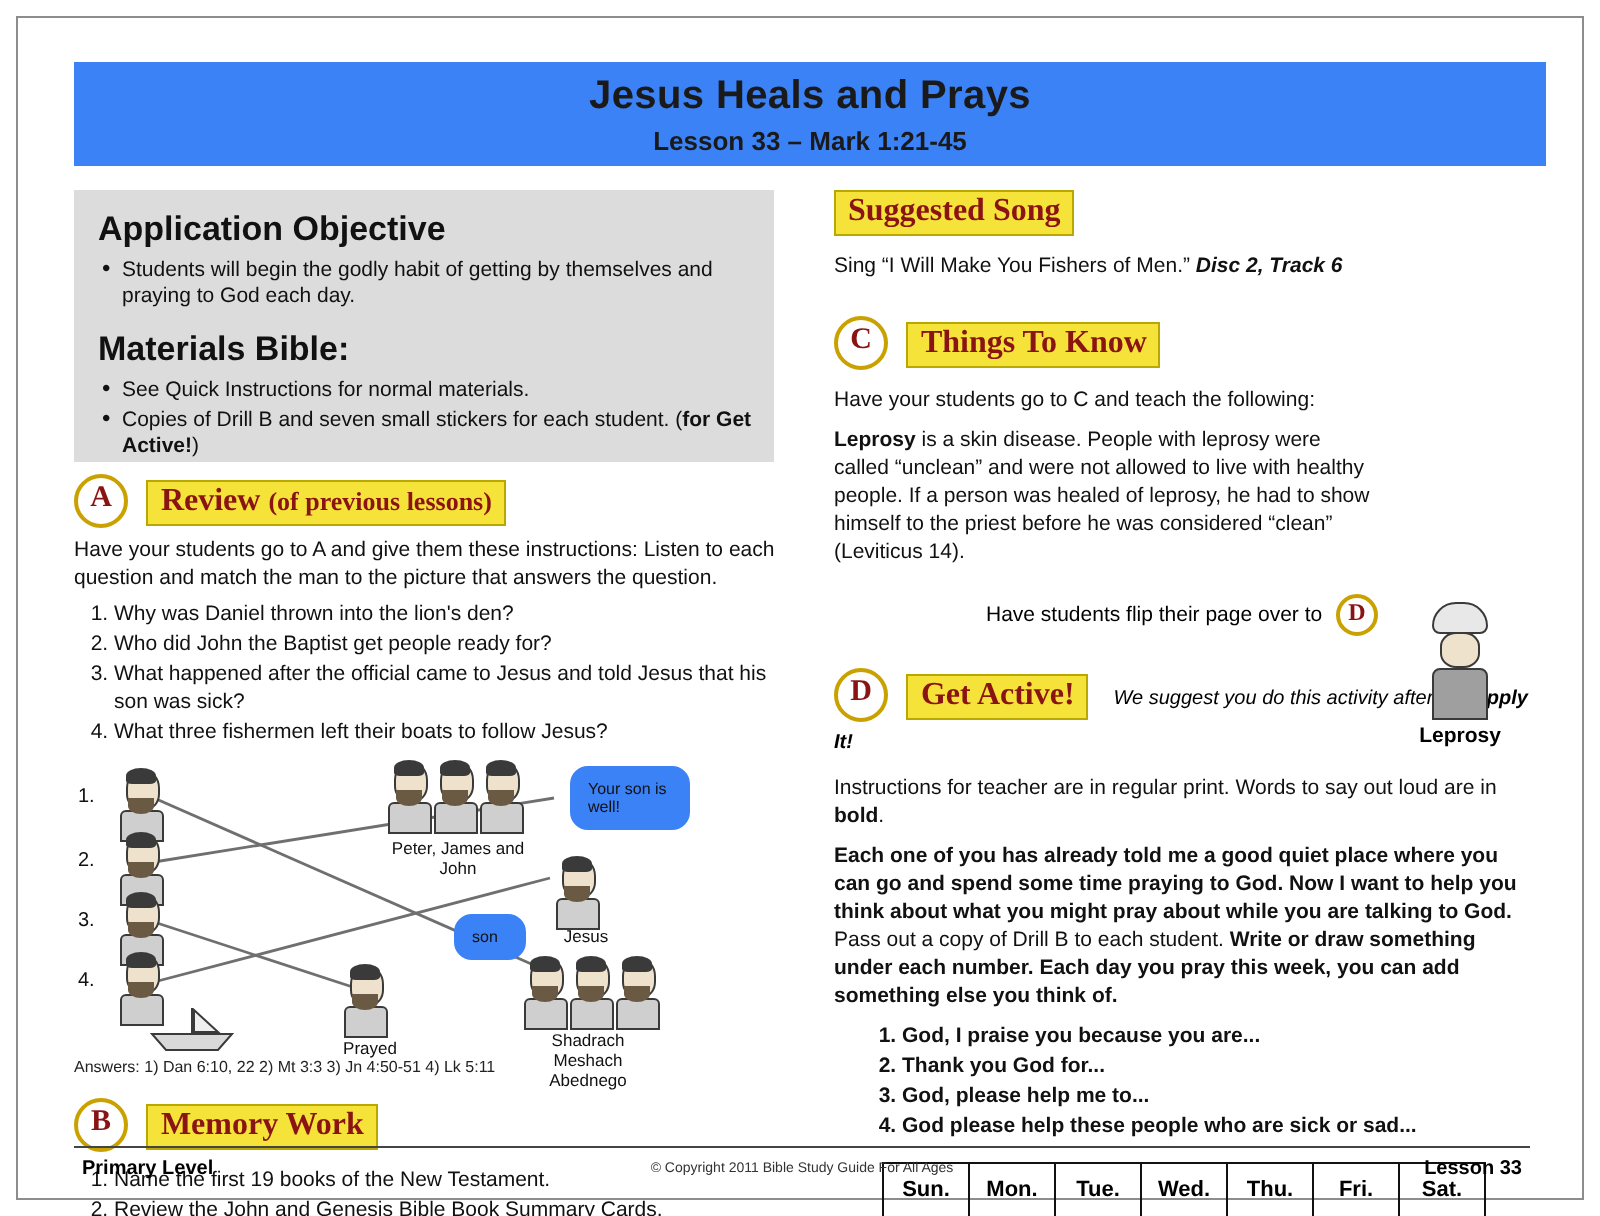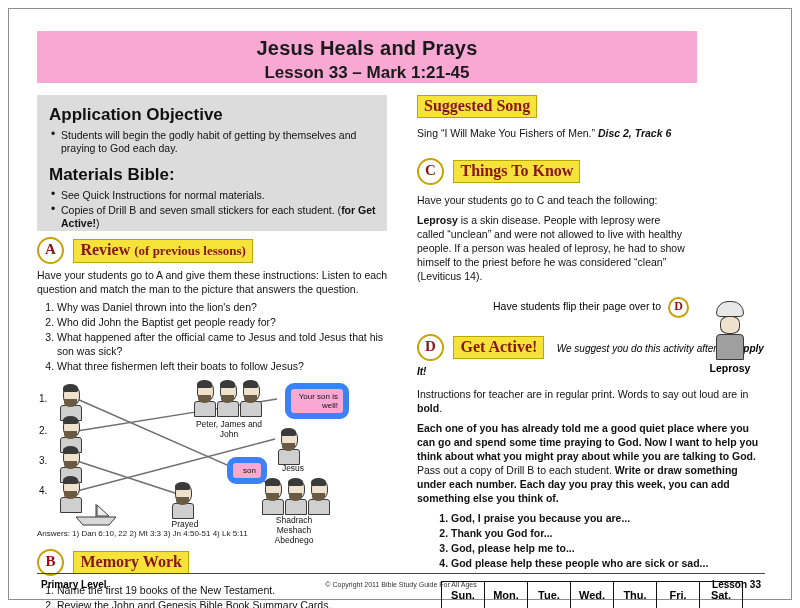--- a/index.html
+++ b/index.html
@@ -26,35 +26,35 @@
     height: 592px;
     background: #ffffff;
     border: 1px solid #8d8d8d;
     box-sizing: border-box;
   }
   
   .title-band {
     position: absolute;
     left: 28px;
     top: 22px;
-    width: 660px;
+    width: 736px;
     height: 52px;
-    background: #f9a8d4;
+    background: #3b82f6;
   }
   .title-main {
     text-align: center;
     font-size: 20px;
     font-weight: bold;
     color: #1a1a1a;
     padding-top: 6px;
     letter-spacing: .2px;
   }
   .title-sub {
     text-align: center;
-    font-size: 17px;
+    font-size: 13px;
     font-weight: bold;
     color: #1a1a1a;
     padding-top: 3px;
   }
   
   .appbox {
     position: absolute;
     left: 28px;
     top: 86px;
     width: 350px;
@@ -191,26 +191,26 @@
   .fig-body {
     width: 20px;
     height: 14px;
     background: #cfcfcf;
     border: 1px solid #3a3a3a;
     margin-left: -3px;
     border-radius: 3px 3px 0 0;
   }
   .callout {
     position: absolute;
-    border: 6px solid #3b82f6;
+    border: 4px solid #3b82f6;
     border-radius: 9px;
-    background: #f9a8d4;
+    background: #3b82f6;
     font-size: 8px;
     color: #111;
-    text-align: right;
+    text-align: left;
     padding: 3px 5px;
     line-height: 9px;
   }
   .lbl {
     position: absolute;
     font-size: 8.5px;
     color: #111;
     text-align: center;
     line-height: 10px;
   }

